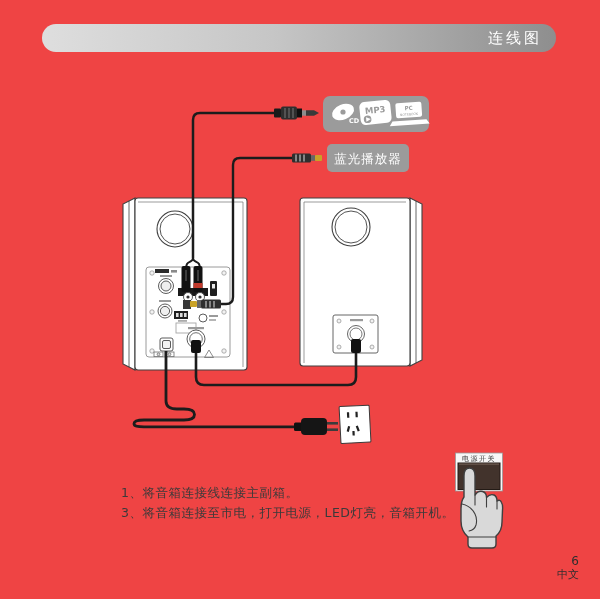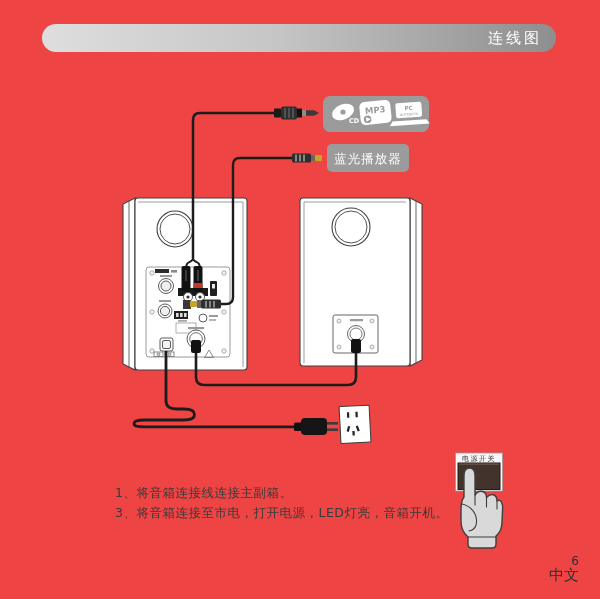--- a/index.html
+++ b/index.html
@@ -6,25 +6,25 @@
   body{width:600px;height:599px;font-family:"DejaVu Sans","Liberation Sans",sans-serif;}
   .page{position:relative;width:600px;height:599px;background:#ef4444;overflow:hidden;}
   .header-bar{
     position:absolute;left:42px;top:24px;width:514px;height:28px;border-radius:14px;
     background:linear-gradient(90deg,#dedede 0%,#c6c6c6 45%,#8e8e8e 100%);
     display:flex;align-items:center;justify-content:flex-end;
     padding-right:14px;box-sizing:border-box;
   }
   .header-title{color:#ffffff;font-size:15px;letter-spacing:3px;}
   .diagram-svg{position:absolute;left:0;top:0;}
-  .instructions{position:absolute;left:115px;top:483px;font-size:12.5px;color:#3a3a3a;line-height:20px;letter-spacing:0.5px;}
+  .instructions{position:absolute;left:121px;top:483px;font-size:12.5px;color:#3a3a3a;line-height:20px;letter-spacing:0.5px;}
   .instructions p{margin:0;}
   .page-footer{position:absolute;right:21px;top:554px;text-align:right;color:#2e2e2e;line-height:14px;}
   .page-footer .num{font-size:12px;display:block;}
-  .page-footer .lang{font-size:15px;display:block;margin-left:45px;}
+  .page-footer .lang{font-size:11px;display:block;margin-left:45px;}
 </style>
 </head>
 <body>
 
 <div class="page">
 
   <div class="header-bar">
     <span class="header-title">连线图</span>
   </div>
 

